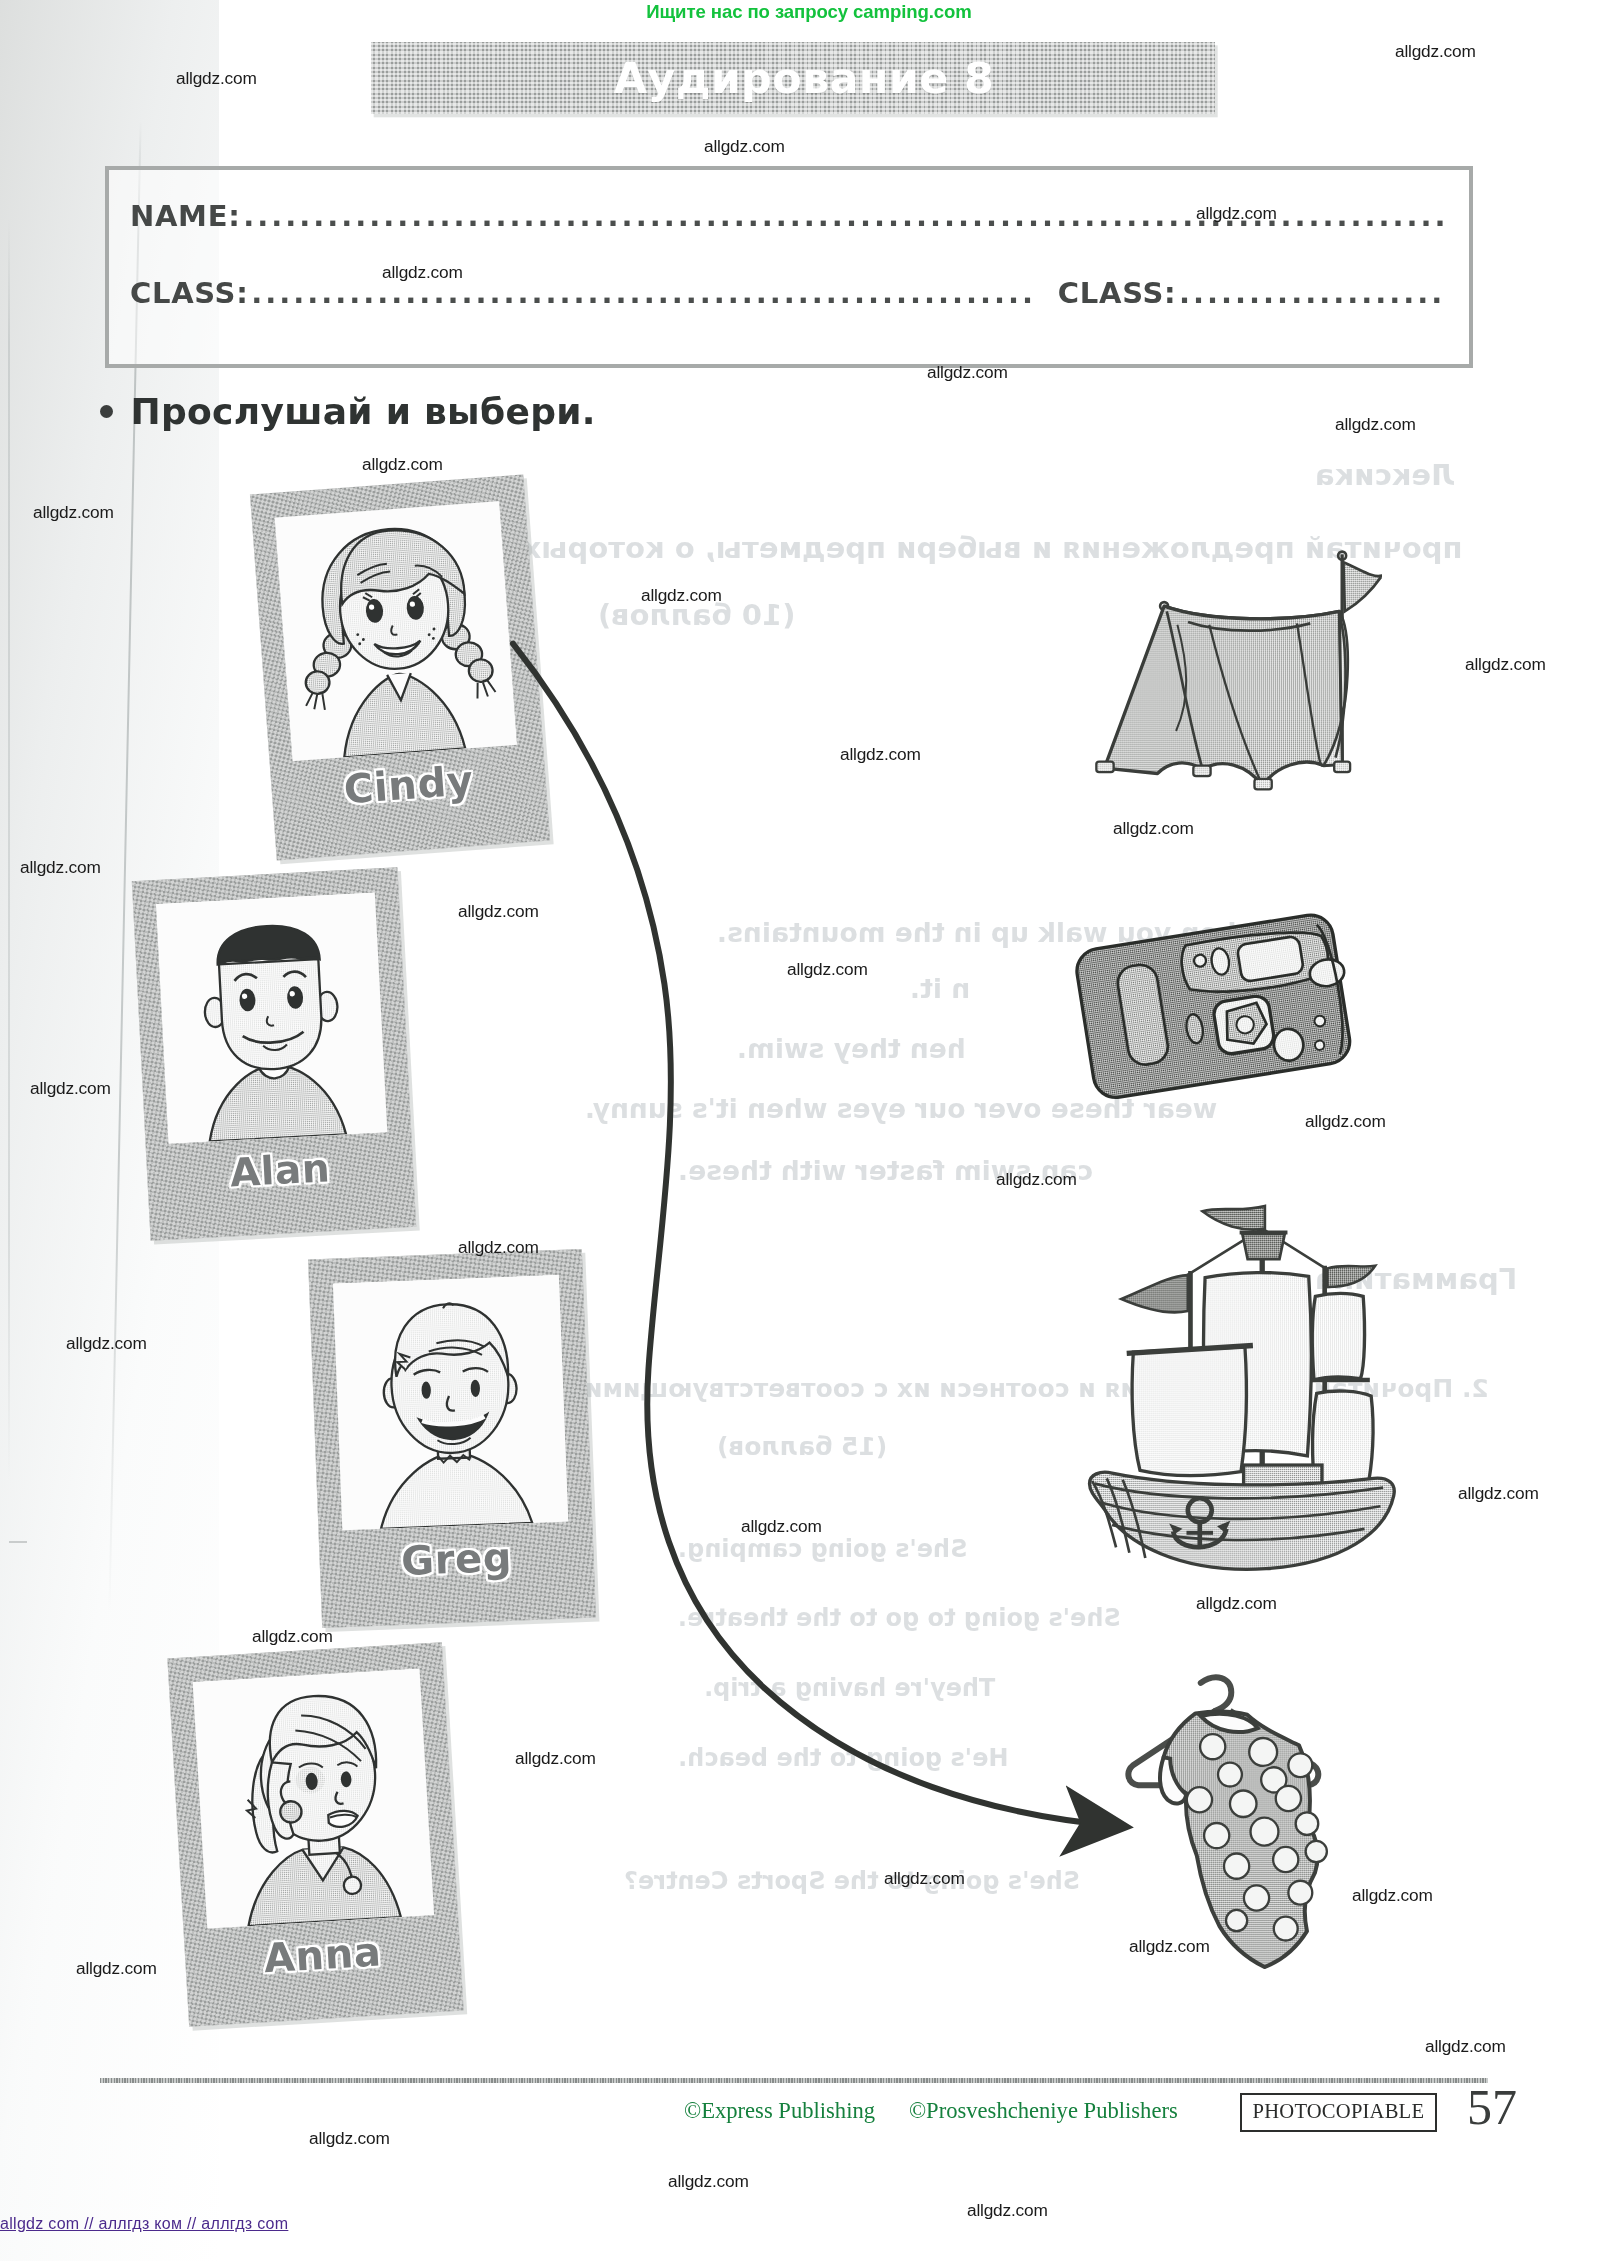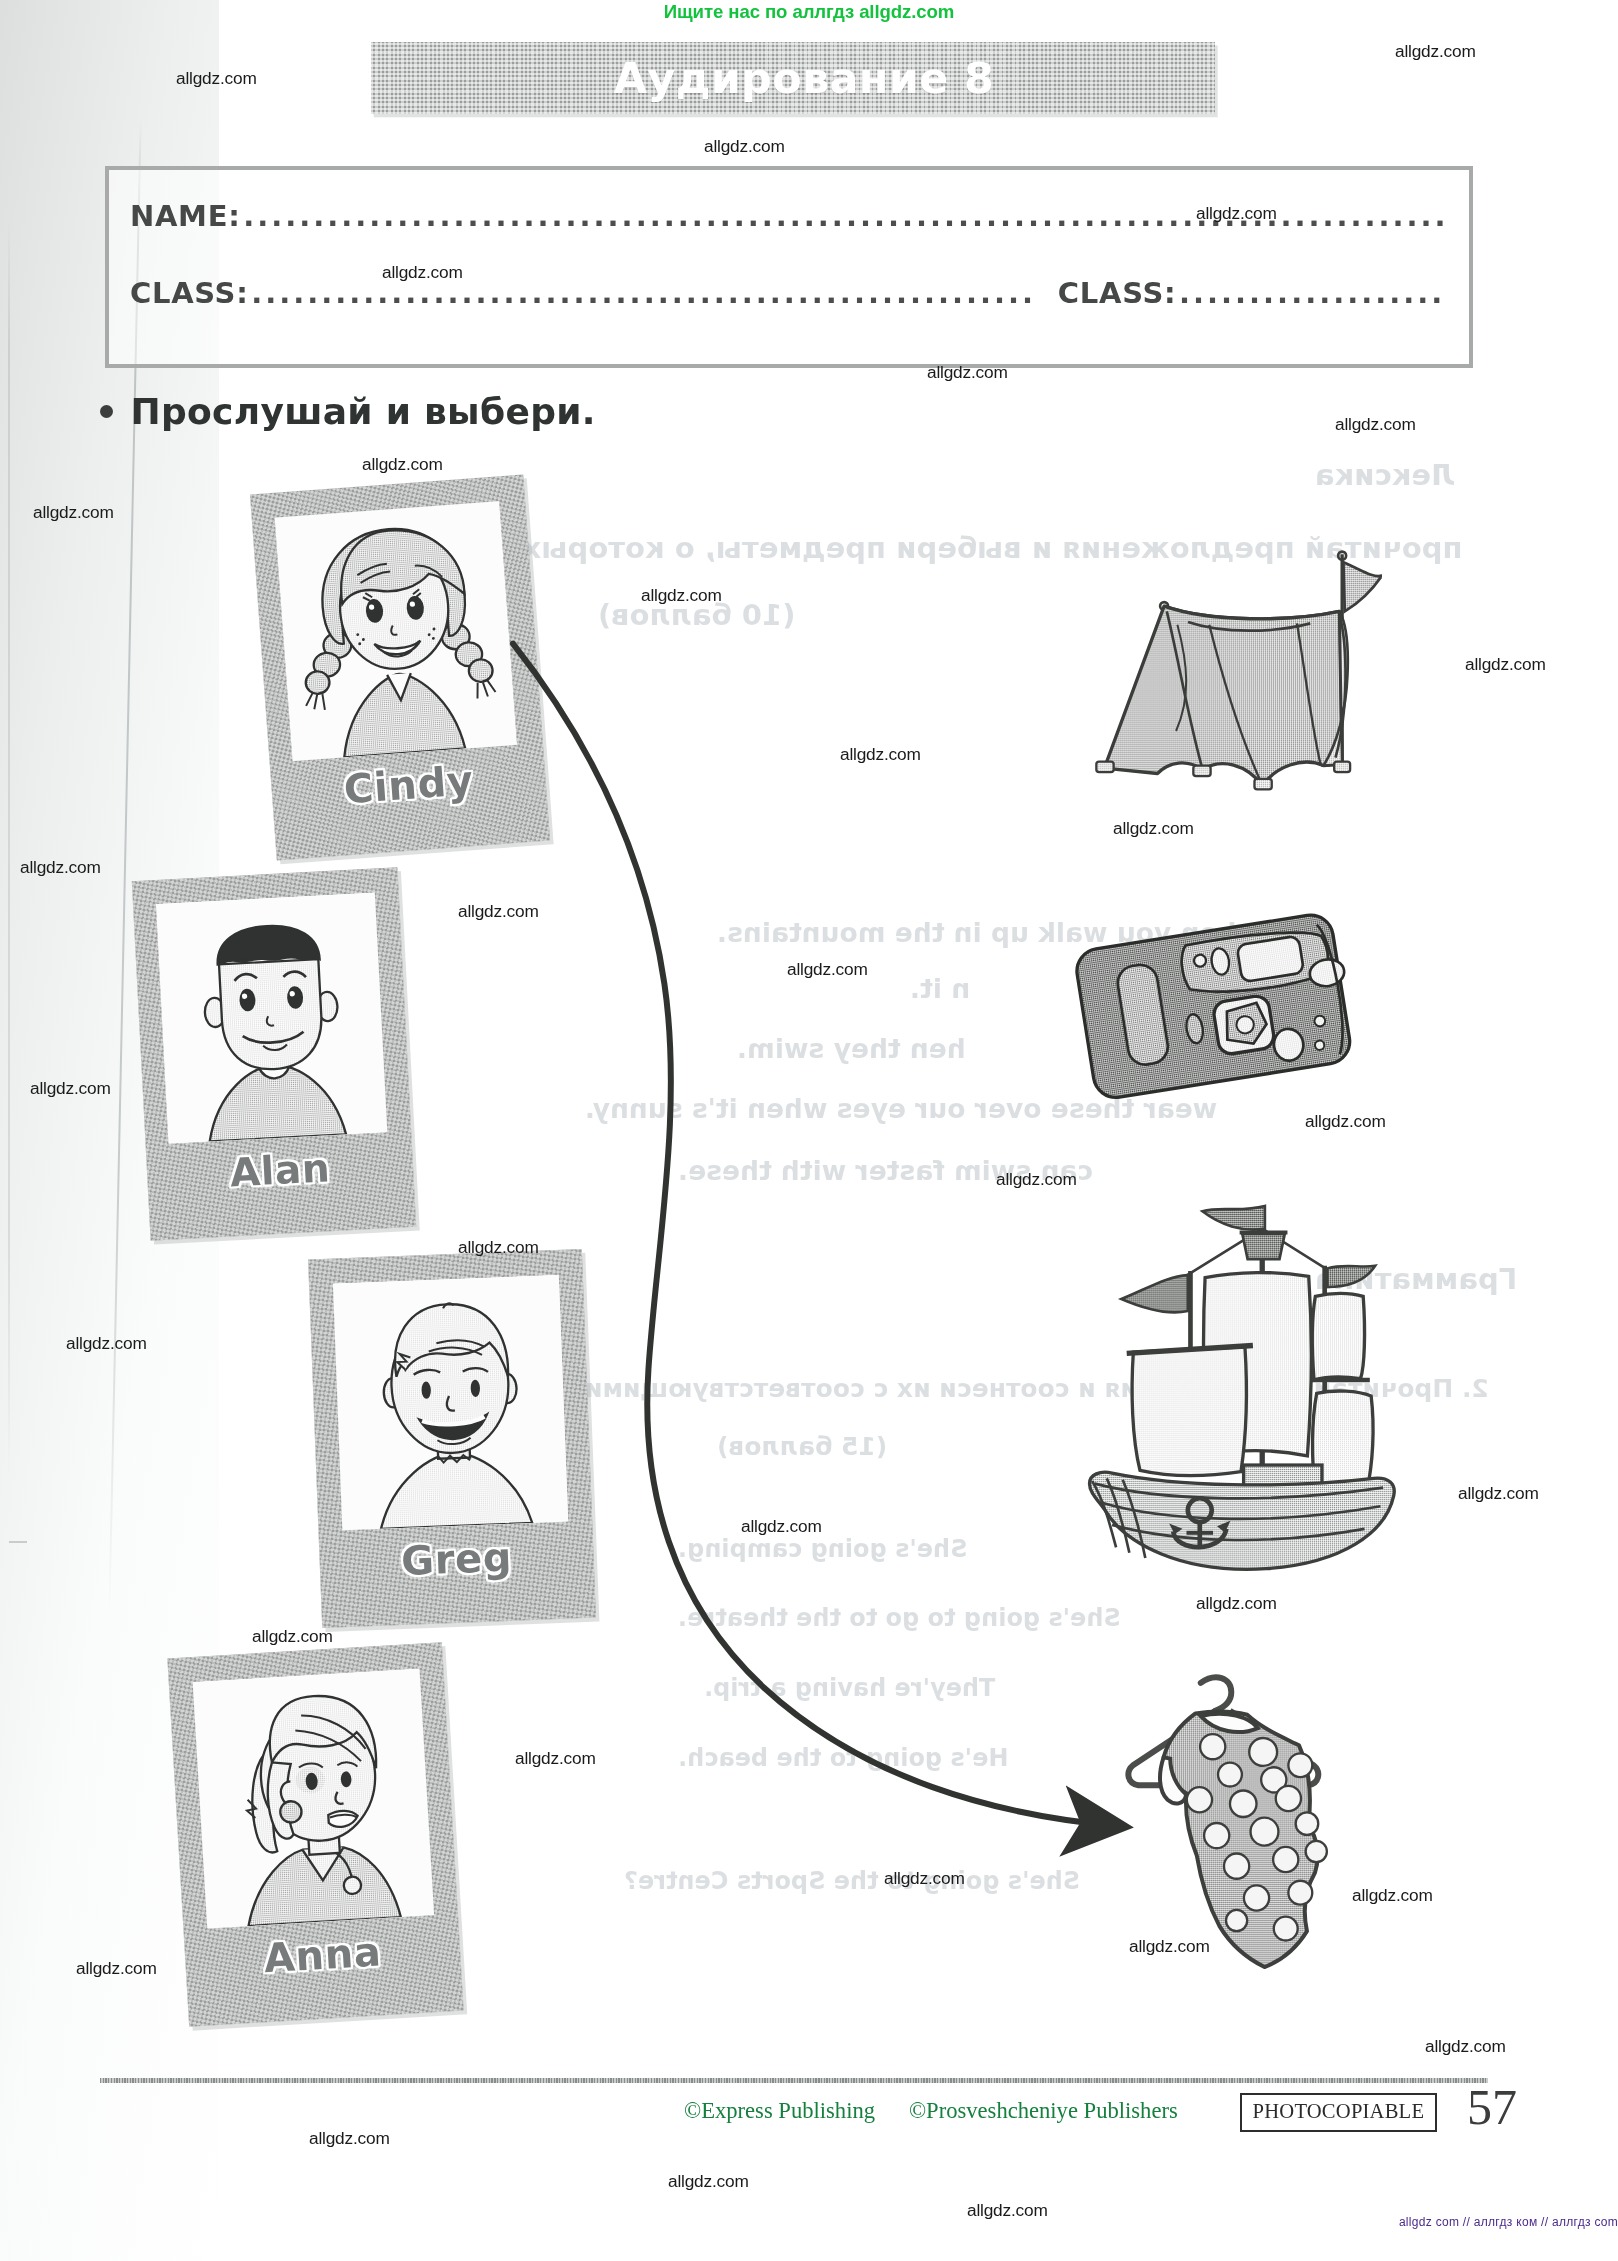--- a/index.html
+++ b/index.html
@@ -210,24 +210,25 @@
     font-size: 20.6px; color: #2a2c2b; letter-spacing: 0.2px;
     background: #ffffff;
   }
   .page-num {
     position: absolute; left: 1467px; top: 2078px;
     font-family: "Liberation Serif", serif;
     font-size: 50px; color: #3a3d3c;
   }
   .bottom-banner {
     position: absolute; left: 0; right: 0; top: 2215px;
-    text-align: right;
+    text-align: left;
     font-family: "Liberation Sans", sans-serif;
-    font-size: 12px; color: #4b2a8c; font-weight: 400;
+    font-size: 16px; color: #4b2a8c; font-weight: 400;
     letter-spacing: 0.3px;
+    text-decoration: underline;
   }
 </style>
 </head>
 <body>
 
 <div class="page-scan"></div>
 <div class="spine-curve"></div>
 <div class="spine-line"></div>
 <div class="spine-line2"></div>
 <div class="edge-mark"></div>
@@ -243,21 +244,21 @@
     <div class="ghost" style="left: 1315px; top: 1262px; font-size: 29px;">Грамматика</div>
     <div class="ghost" style="left: 585px; top: 1374px; font-size: 25px;">2. Прочитай предложения и соотнеси их с соответствующими</div>
     <div class="ghost" style="left: 717px; top: 1432px; font-size: 25px;">(15 баллов)</div>
     <div class="ghost" style="left: 678px; top: 1535px; font-size: 24px;">She's going camping.</div>
     <div class="ghost" style="left: 678px; top: 1604px; font-size: 24px;">She's going to go to the theatre.</div>
     <div class="ghost" style="left: 704px; top: 1674px; font-size: 24px;">They're having a trip.</div>
     <div class="ghost" style="left: 678px; top: 1744px; font-size: 24px;">He's going to the beach.</div>
     <div class="ghost" style="left: 624px; top: 1867px; font-size: 24px;">She's going to the Sports Centre?</div>
   </div>
 
-<div class="top-green">Ищите нас по аллгдз allgdz.com</div>
+<div class="top-green">Ищите нас по запросу camping.com</div>
 
 <div class="title-bar">
   <span>Аудирование 8</span>
 </div>
 
 <div class="nd-box">
   <div class="nd-row name">
     <span class="nd-label">NAME:</span>
     <span class="dots">....................................................................................................................................................</span>
   </div>

